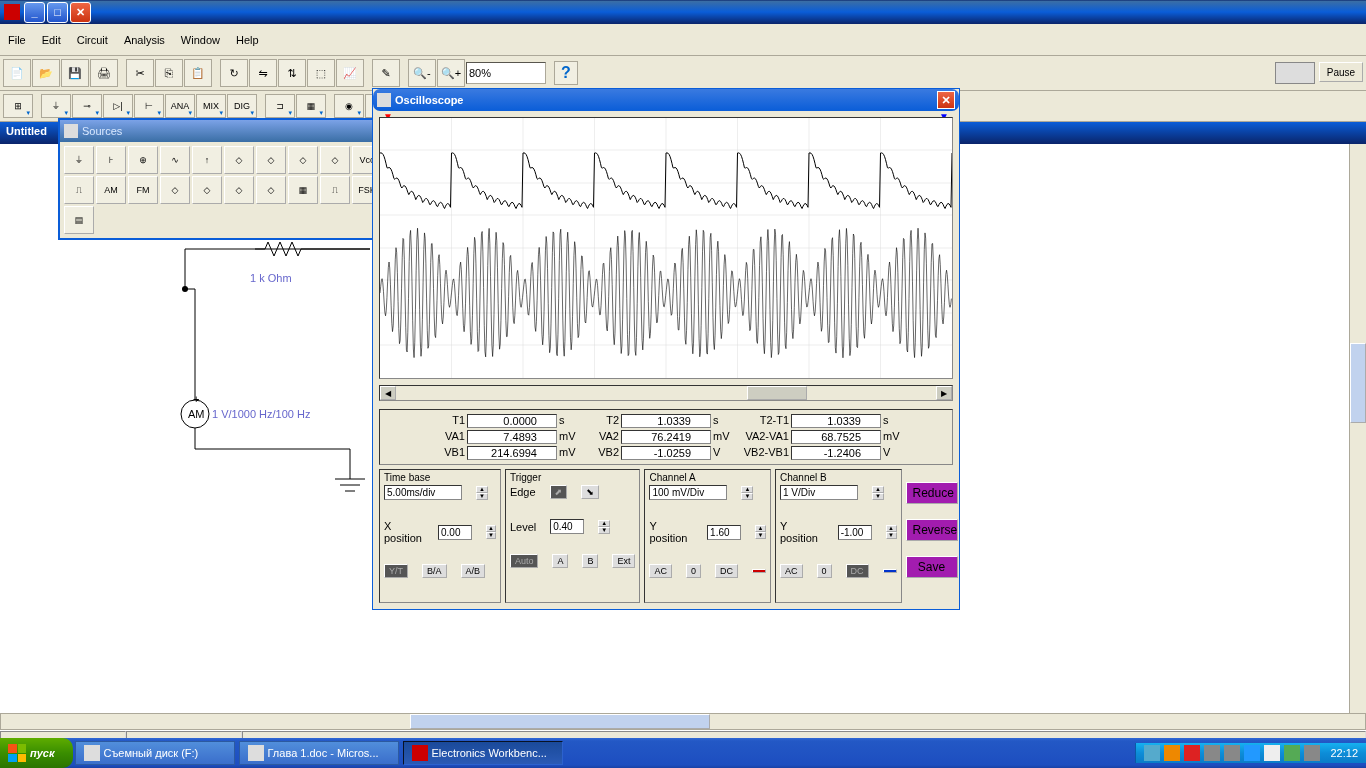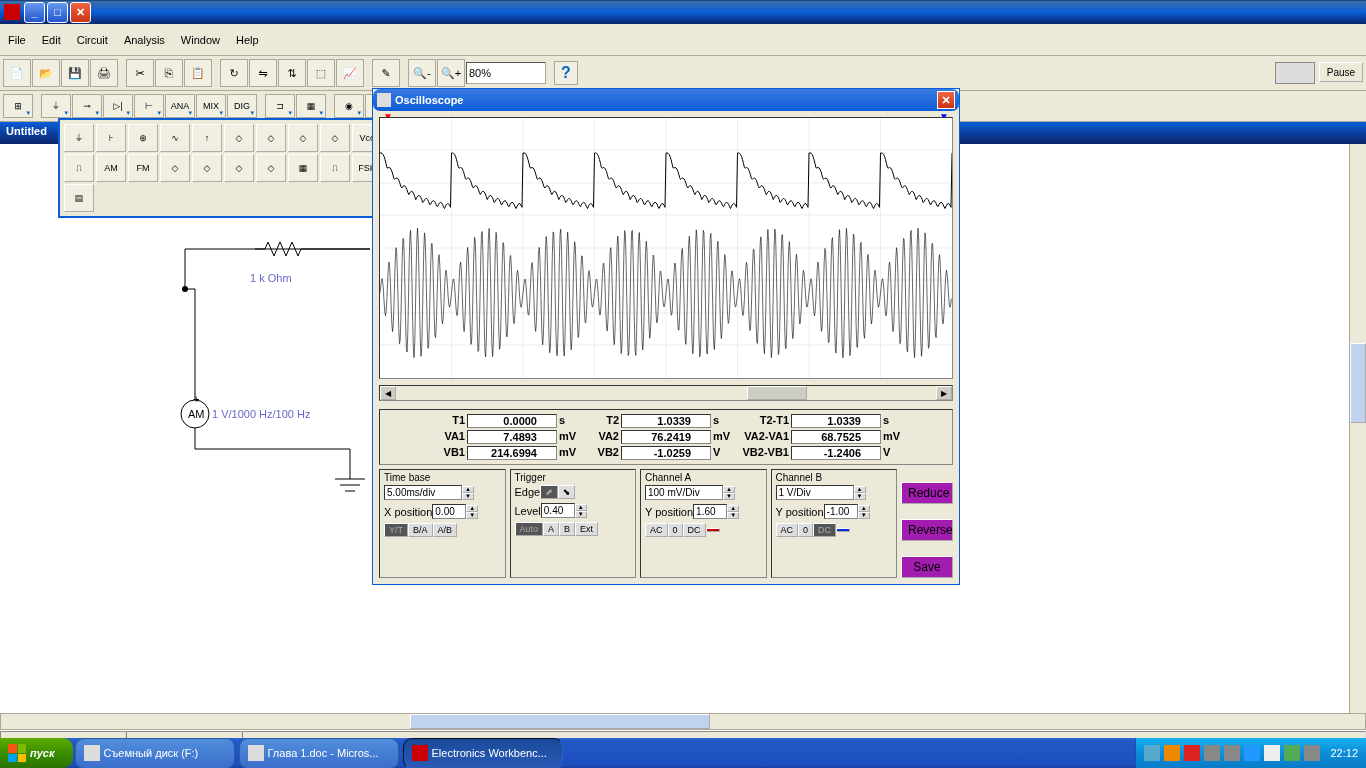--- a/index.html
+++ b/index.html
@@ -42,50 +42,50 @@
 .circuit-label { position: absolute; color: #6666cc; font-size: 11px; }
 
 .scope-panel { position: absolute; left: 372px; top: 88px; width: 588px; background: #ece9d8; border: 1px solid #0a5dd8; z-index: 10; }
 .scope-title { background: linear-gradient(to bottom, #3a7ae0, #0a5dd8); height: 22px; display: flex; align-items: center; color: white; font-weight: bold; padding: 0 4px; border-radius: 7px; }
 .scope-display { margin: 6px; background: white; border: 1px inset #888; height: 262px; position: relative; }
 .scope-display svg { width: 100%; height: 100%; }
 .scope-hscroll { margin: 0 6px; height: 16px; background: #ece9d8; border: 1px inset #888; position: relative; }
 .scroll-track { position: absolute; left: 16px; right: 16px; top: 0; bottom: 0; }
 .scroll-thumb { position: absolute; left: 65%; width: 60px; height: 100%; background: #cdcdc1; border: 1px outset #fff; }
 .scroll-arr { position: absolute; width: 16px; height: 100%; background: #cdcdc1; border: 1px outset #fff; display: flex; align-items: center; justify-content: center; font-size: 8px; }
-.readout-area { margin: 8px 6px 4px; border: 1px inset #888; padding: 4px; display: flex; gap: 12px; justify-content: center; background: #ece9d8; font-weight: bold; }
+.readout-area { margin: 8px 6px 4px; border: 1px inset #888; padding: 4px; display: flex; gap: 12px; justify-content: center; background: #ece9d8; }
 .readout-col { display: grid; grid-template-columns: 32px 90px 16px; gap: 2px; font-family: monospace; font-size: 10px; }
 .readout-col .lbl { text-align: right; }
 .readout-col .val { background: white; border: 1px inset #888; text-align: right; padding: 0 19px; }
 .controls-area { margin: 4px 6px 6px; display: flex; gap: 4px; }
 .ctrl-group { border: 1px inset #888; padding: 2px 4px 4px; flex: 1; }
 .ctrl-group-title { font-size: 10px; margin-bottom: 2px; }
-.ctrl-row { display: flex; align-items: center; gap: 0; margin-bottom: 4px; font-size: 10px; }
+.ctrl-row { display: flex; align-items: center; gap: 14px; margin-bottom: 20px; font-size: 10px; }
 .ctrl-input { background: white; border: 1px inset #888; padding: 1px 2px; font-size: 10px; width: 60px; }
 .spin { width: 12px; display: flex; flex-direction: column; }
 .spin div { height: 7px; background: #ddd; border: 1px outset #fff; font-size: 6px; text-align: center; line-height: 5px; }
 .mini-btn { border: 1px outset #fff; background: #ddd; padding: 1px 4px; font-size: 9px; cursor: pointer; }
 .mini-btn.dark { background: #555; color: #aaa; }
 .side-btns { display: flex; flex-direction: column; gap: 2px; }
 .side-btn { border: 1px outset #fff; background: #a21caf; padding: 3px 6px; font-size: 12px; cursor: pointer; width: 52px; text-align: center; margin-top: 13px; }
 
 .bottom-hscroll { height: 17px; background: #ece9d8; border: 1px solid #aca899; position: relative; }
 .bh-thumb { position: absolute; left: 30%; width: 300px; top: 0; bottom: 0; background: #c1d2ee; border: 1px outset #fff; }
 
 .statusbar { height: 20px; background: #ece9d8; border-top: 1px solid #fff; display: flex; }
 .status-cell { border: 1px inset #ddd; padding: 9px 6px; }
 
 .taskbar { position: absolute; bottom: 0; left: 0; right: 0; height: 30px; background: linear-gradient(to bottom, #3168d5, #2358c5 10%, #1d4ec0 90%, #1941a5); display: flex; align-items: center; }
 .start-btn { height: 30px; background: linear-gradient(to bottom, #5eac00, #3a8e00 50%, #2a7400); color: white; font-weight: bold; font-style: italic; padding: 0 18px 0 8px; display: flex; align-items: center; border-radius: 0 10px 10px 0; cursor: pointer; font-size: 14px; }
 .start-logo { width: 18px; height: 18px; margin-right: 4px; display: grid; grid-template-columns: 1fr 1fr; grid-template-rows: 1fr 1fr; gap: 1px; }
 .start-logo div:nth-child(1){background:#f65314}.start-logo div:nth-child(2){background:#7cbb00}.start-logo div:nth-child(3){background:#00a1f1}.start-logo div:nth-child(4){background:#ffbb00}
-.task-btn { height: 31px; margin: 0 2px; padding: 0 8px; background: linear-gradient(to bottom, #518edb, #3a6ecb); border: 1px solid #2c5aa0; color: white; display: flex; align-items: center; cursor: pointer; min-width: 160px; border-radius: 9px; }
+.task-btn { height: 24px; margin: 0 2px; padding: 0 8px; background: linear-gradient(to bottom, #518edb, #3a6ecb); border: 1px solid #2c5aa0; color: white; display: flex; align-items: center; cursor: pointer; min-width: 160px; border-radius: 0; }
 .task-btn.active { background: linear-gradient(to bottom, #1a4a9a, #2a5ab5); border: 1px inset #1a3a7a; }
 .task-icon { width: 16px; height: 16px; margin-right: 4px; background: #ddd; }
-.tray { margin-left: auto; background: linear-gradient(to bottom, #16b1f0, #0d8dd8 50%, #0a7cc8); height: 30px; display: flex; align-items: center; padding: 0 8px; gap: 4px; border-left: 1px solid #0a5aa5; }
+.tray { margin-left: auto; background: linear-gradient(to bottom, #16b1f0, #0d8dd8 50%, #0a7cc8); height: 20px; display: flex; align-items: center; padding: 0 8px; gap: 4px; border-left: 1px solid #0a5aa5; }
 .tray-icon { width: 16px; height: 16px; }
 .tray-clock { color: white; margin-left: 6px; }
 
 .right-vscroll { position: absolute; right: 0; top: 0; bottom: 0; width: 17px; background: #ece9d8; border-left: 1px solid #aca899; }
 .vscroll-thumb { position: absolute; left: 0; right: 0; top: 35%; height: 80px; background: #c1d2ee; border: 1px outset #fff; }
 </style>
 </head>
 <body>
 
 <div class="titlebar">
@@ -175,20 +175,25 @@
     <text x="18" y="179" font-size="9">AM</text>
     <text x="23" y="164" font-size="10">+</text>
     <path d="M 25 161 L 25 50 L 15 50 M 25 189 L 25 210 L 180 210 L 180 240" stroke="black" fill="none"></path>
     <path d="M 165 240 L 195 240 M 170 246 L 190 246 M 175 252 L 185 252" stroke="black" fill="none"></path>
   </svg>
   <div class="circuit-label" style="left:250px;top:128px">1 k Ohm</div>
   <div class="circuit-label" style="left:212px;top:264px">1 V/1000 Hz/100 Hz</div>
 </div>
 
 <div class="sources-panel">
+  <div class="panel-title">
+    <div class="panel-title-icon"></div>
+    <span>Sources</span>
+    <div class="panel-close">✕</div>
+  </div>
   <div class="src-grid">
     <div class="src-btn">⏚</div>
     <div class="src-btn">⊦</div>
     <div class="src-btn">⊕</div>
     <div class="src-btn">∿</div>
     <div class="src-btn">↑</div>
     <div class="src-btn">◇</div>
     <div class="src-btn">◇</div>
     <div class="src-btn">◇</div>
     <div class="src-btn">◇</div>

